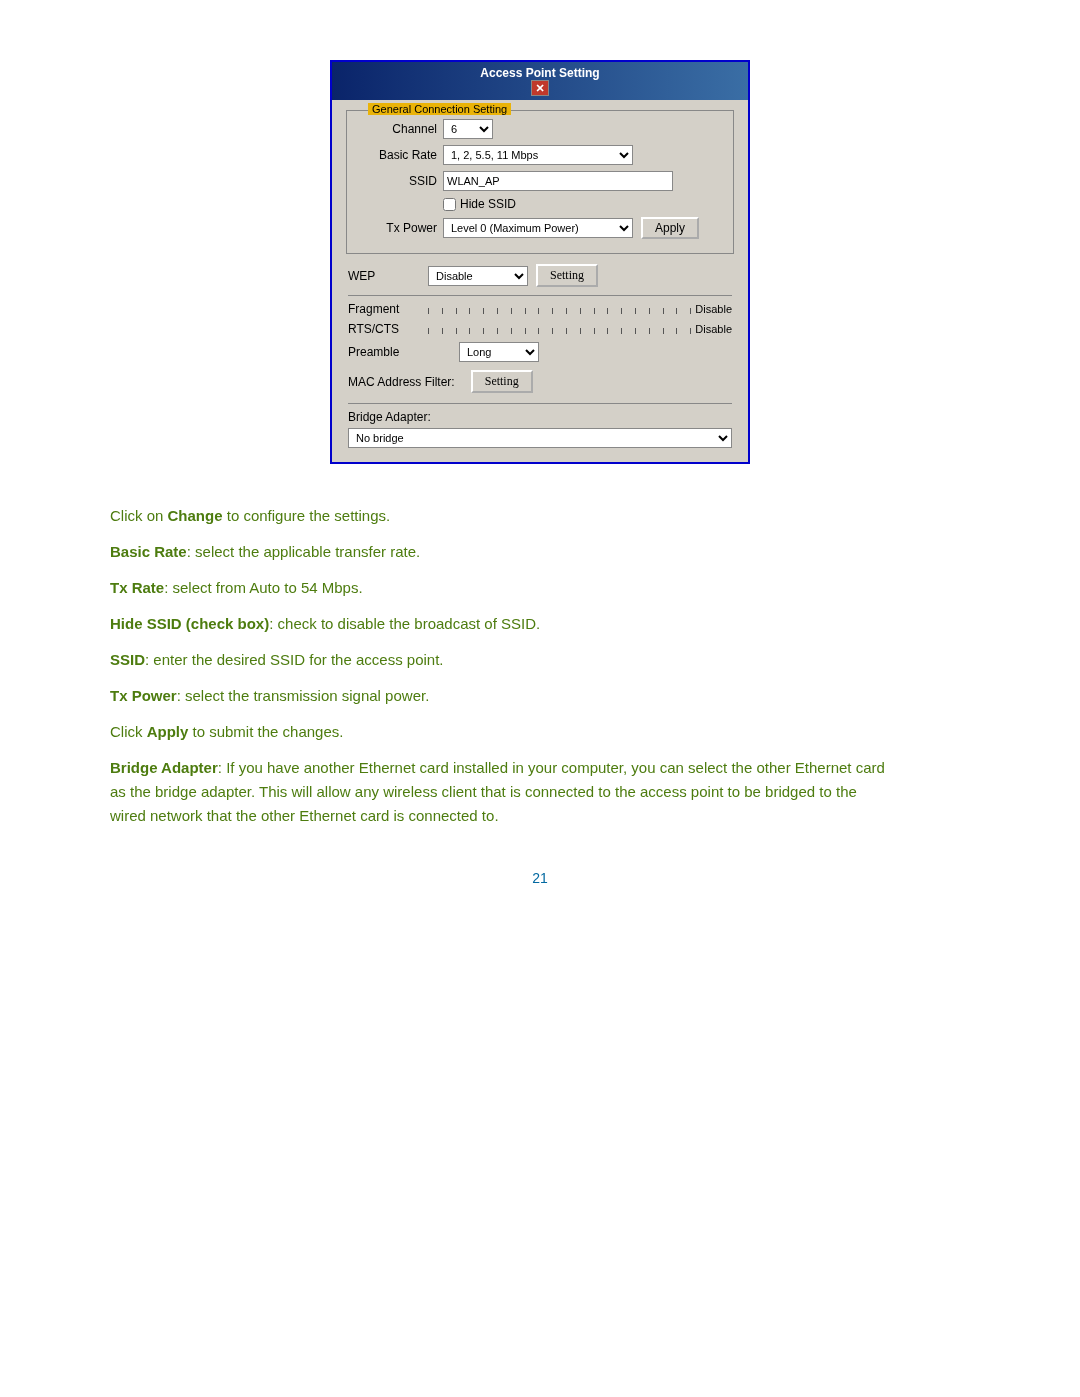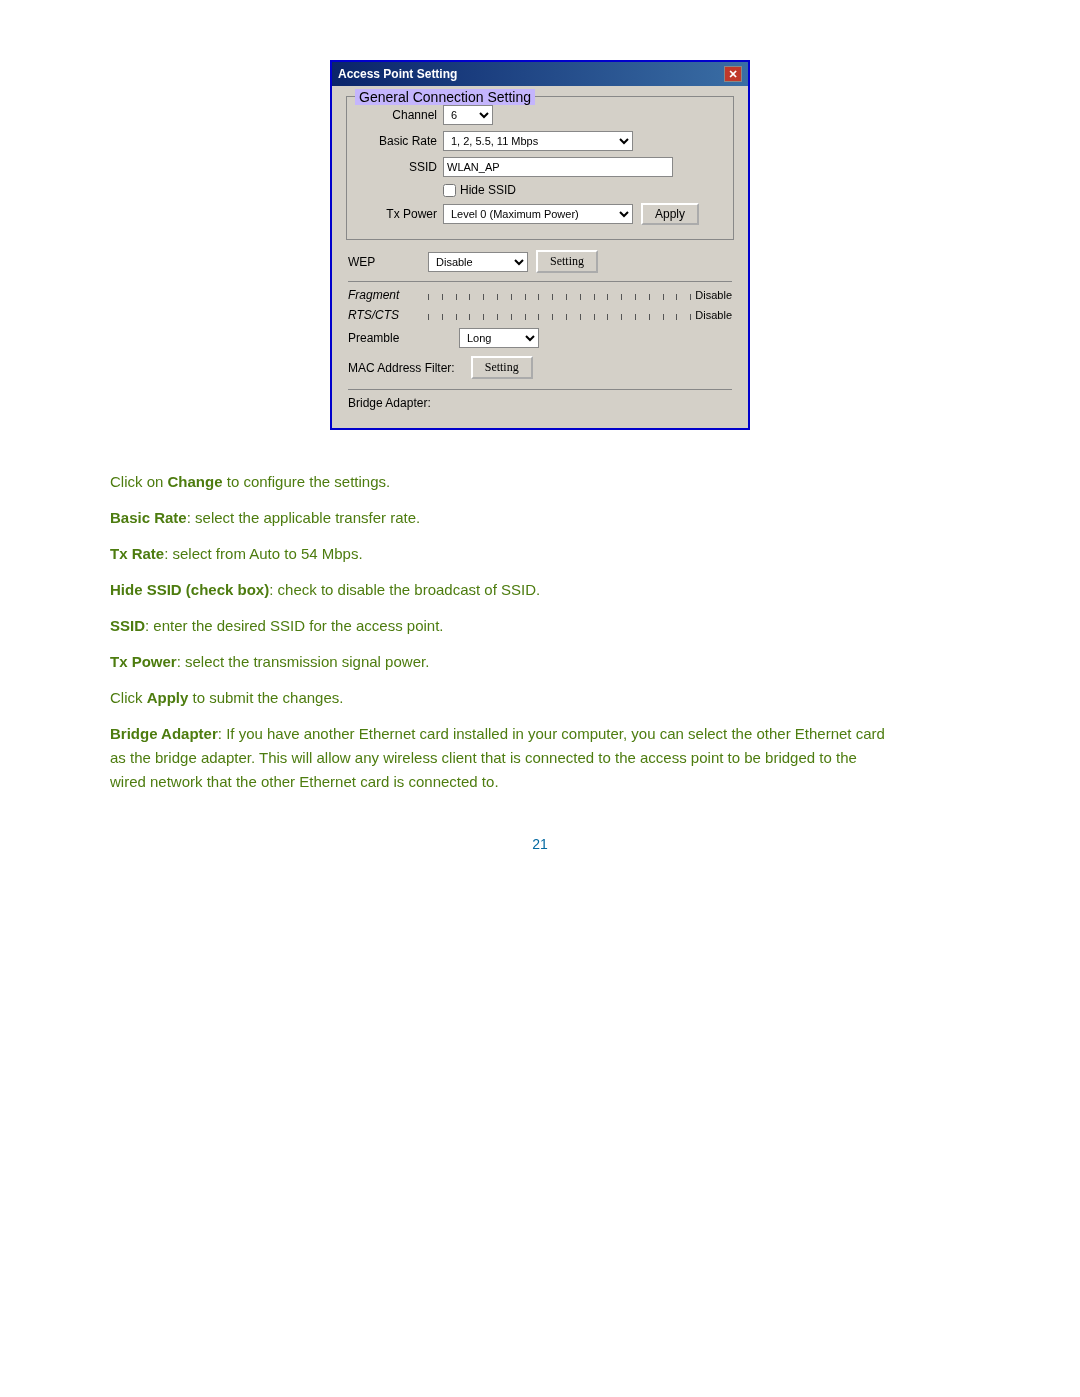--- a/index.html
+++ b/index.html
@@ -36,20 +36,21 @@
 
     .dialog-titlebar {
       background: linear-gradient(to right, #0a246a, #3a6ea5);
       color: white;
       font-size: 12px;
       font-weight: bold;
       padding: 4px 6px;
       display: flex;
       justify-content: space-between;
       align-items: center;
+      flex-direction: column;
     }
 
     .dialog-close-btn {
       background: #c0392b;
       color: white;
       border: 1px solid #888;
       width: 18px;
       height: 16px;
       font-size: 11px;
       font-weight: bold;
@@ -68,24 +69,24 @@
     .group-box {
       border: 1px solid #888;
       padding: 8px 10px 10px 10px;
       margin-bottom: 10px;
       position: relative;
     }
 
     .group-box-title {
       position: absolute;
       top: -8px;
-      left: 8px;
-      background: #c4b5fd;
+      left: 21px;
+      background: #eab308;
       padding: 0 4px;
-      font-size: 14px;
+      font-size: 11px;
       color: #000;
     }
 
     .form-row {
       display: flex;
       align-items: center;
       margin-bottom: 6px;
     }
 
     .form-label {
@@ -201,21 +202,20 @@
     .slider-row {
       display: flex;
       align-items: center;
       margin-bottom: 6px;
     }
 
     .slider-label {
       width: 80px;
       font-size: 12px;
       flex-shrink: 0;
-      font-style: italic;
     }
 
     .slider-end-label {
       font-size: 11px;
       margin-left: 4px;
       white-space: nowrap;
       color: #000;
     }
 
     .preamble-row {
@@ -450,20 +450,23 @@
 
         <div class="mac-row">
           <span class="mac-label">MAC Address Filter:</span>
           <button class="setting-btn">Setting</button>
         </div>
 
         <hr class="divider">
 
         <div class="bridge-section">
           <div class="bridge-label">Bridge Adapter:</div>
+          <select class="form-input bridge-select">
+            <option>No bridge</option>
+          </select>
         </div>
 
       </div>
     </div>
   </div>
 
   <div class="body-text">
 
     <p>
       <span>Click on </span><strong>Change</strong><span> to configure the settings.</span>

